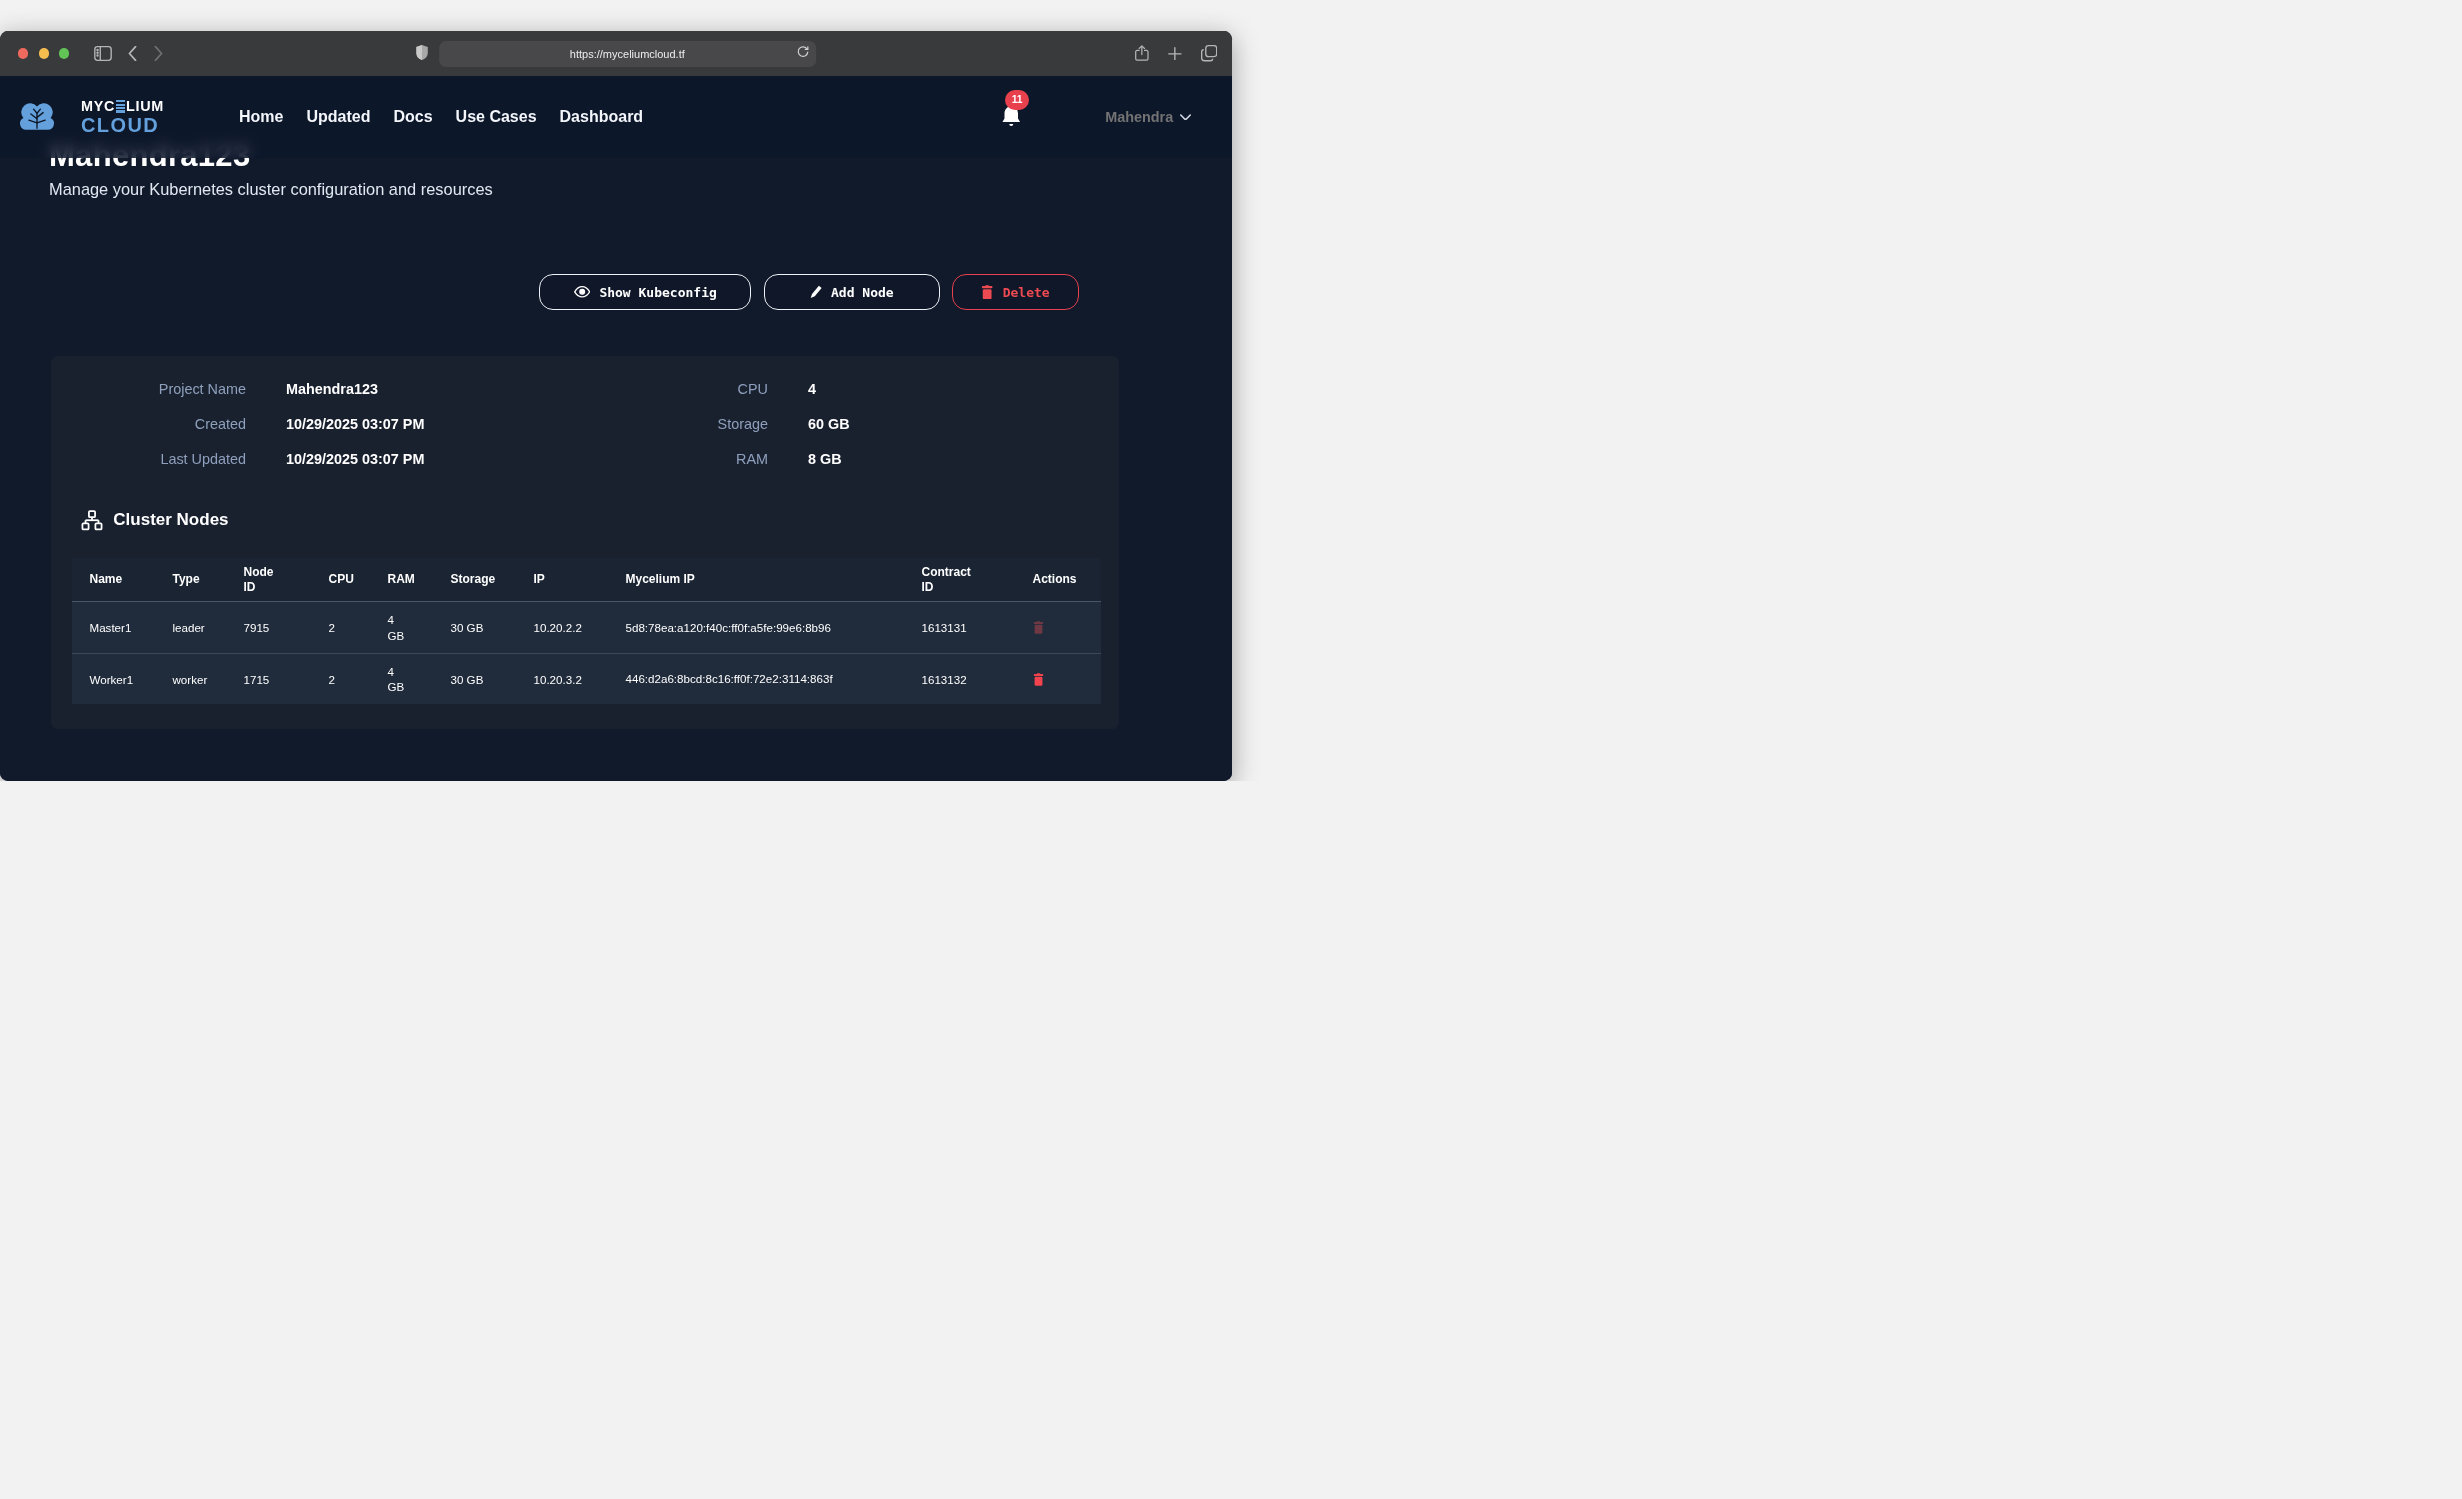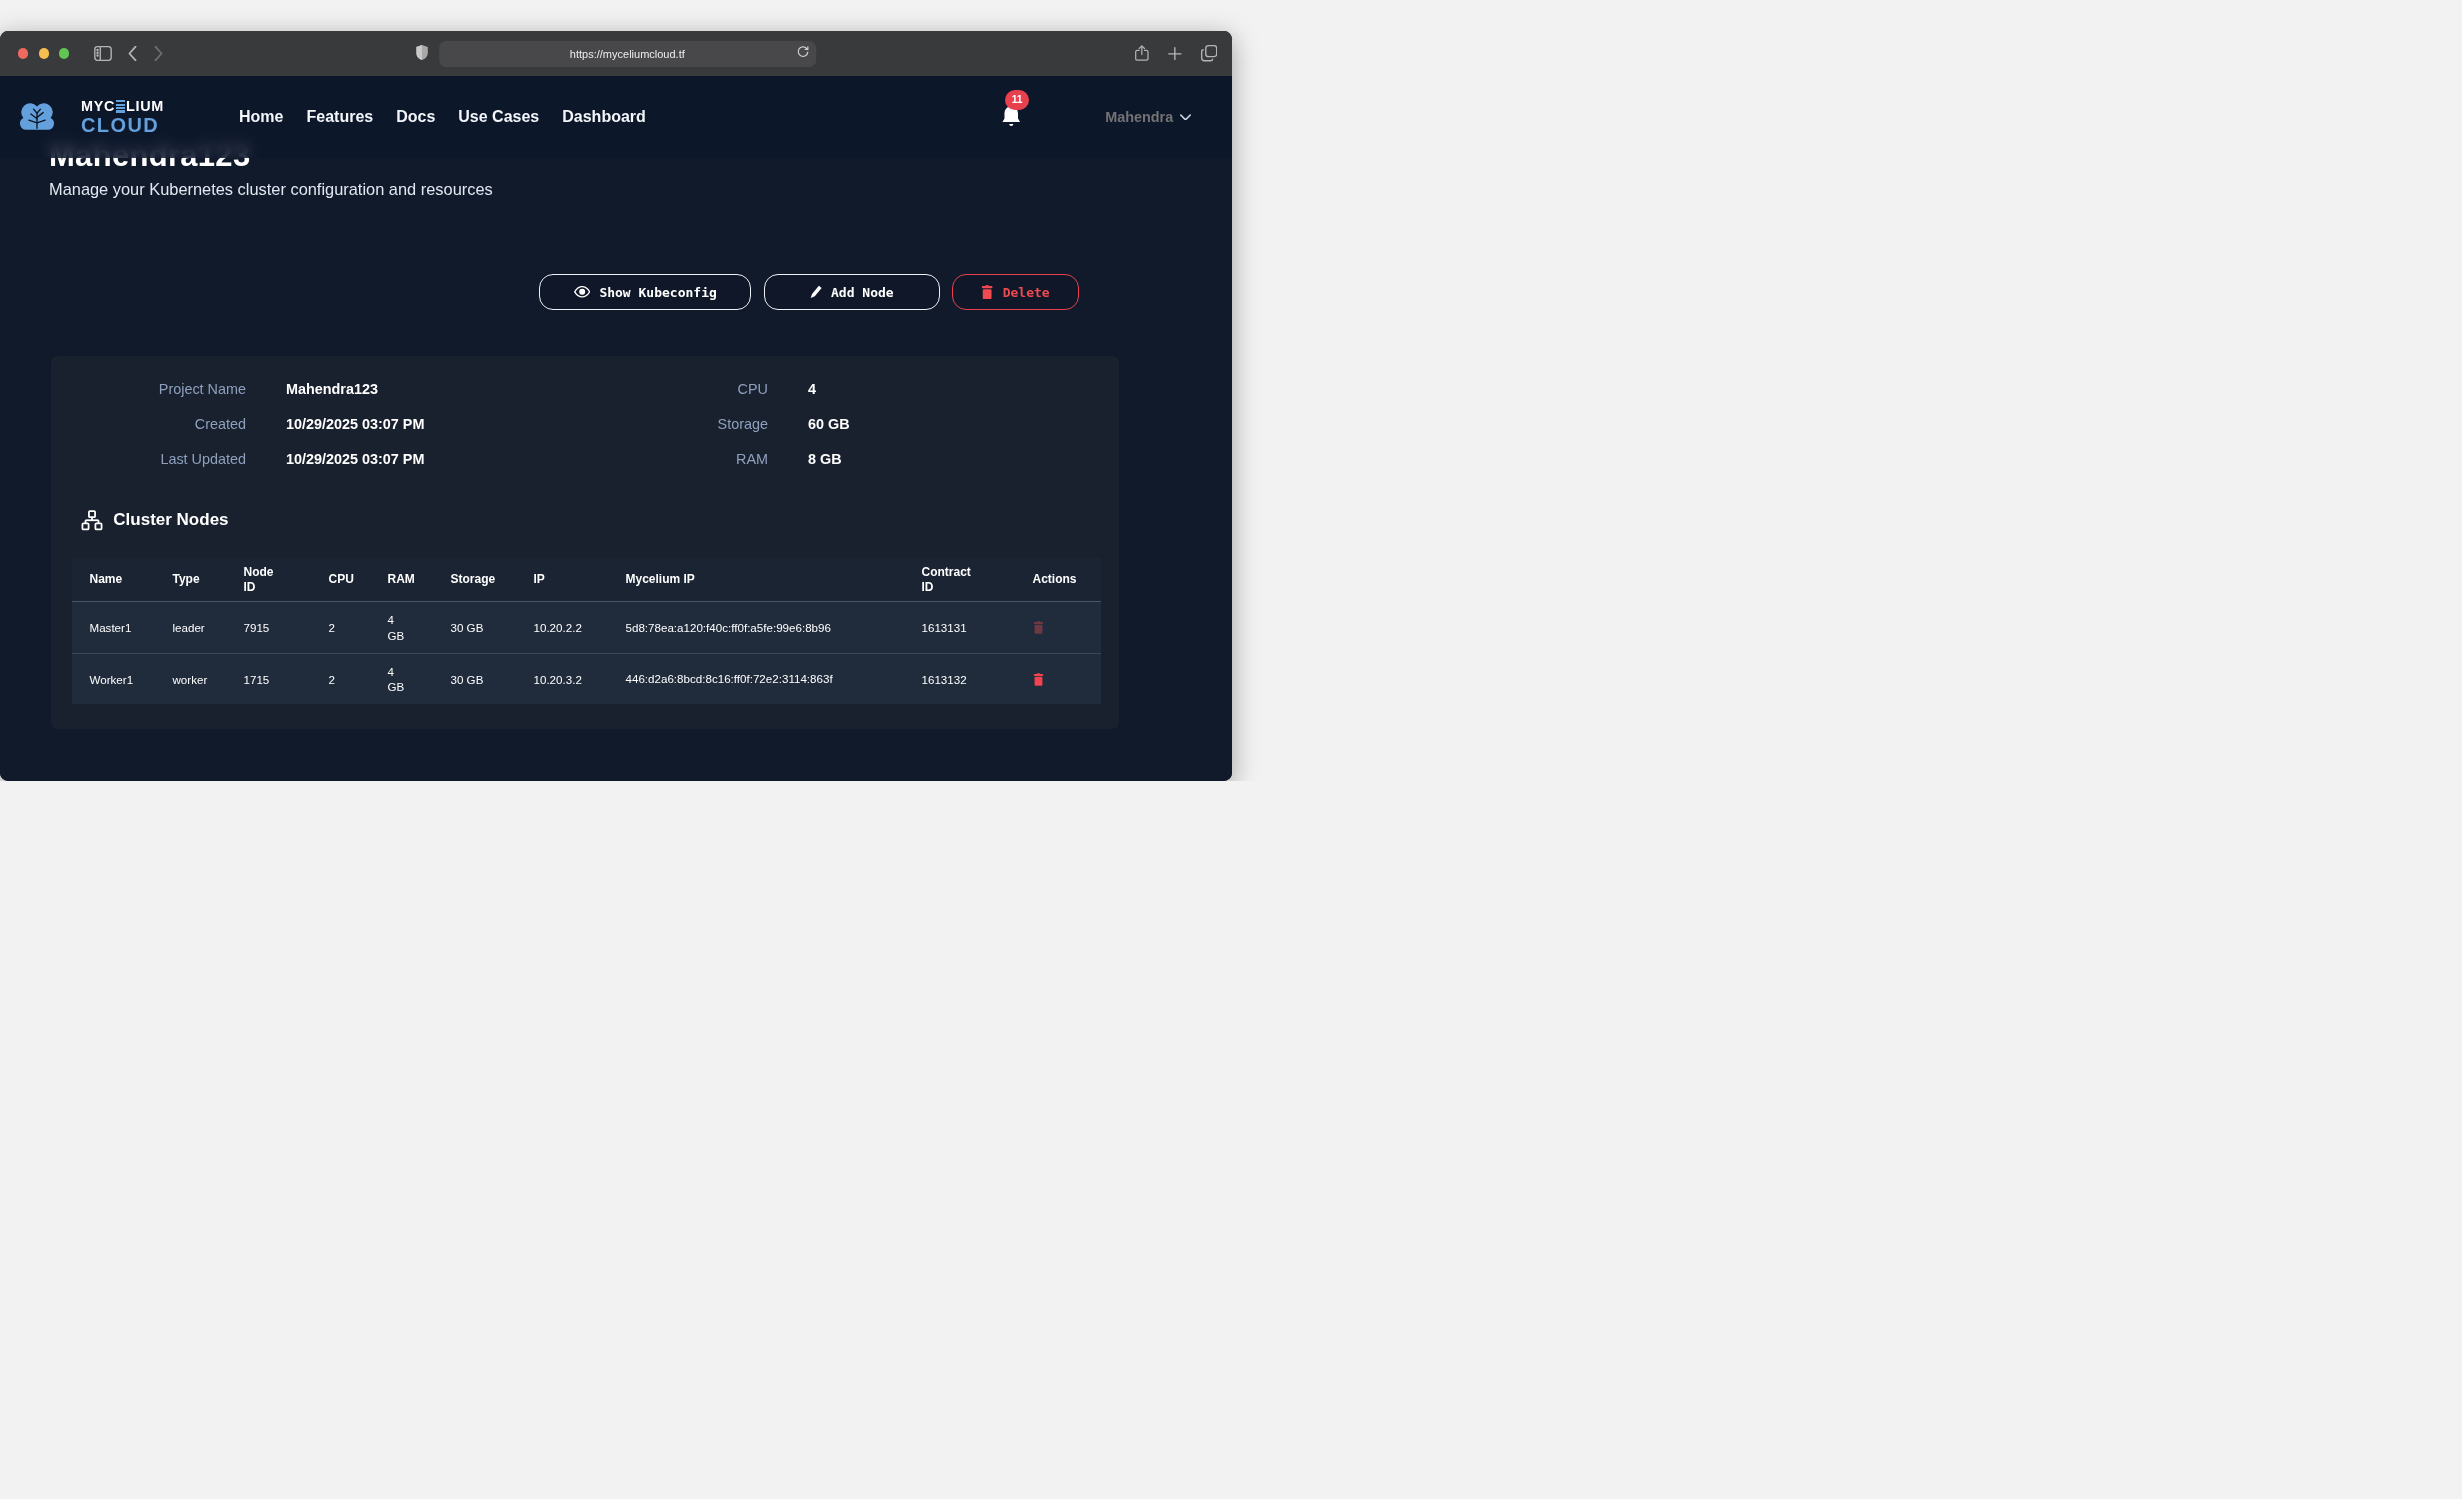--- a/index.html
+++ b/index.html
@@ -185,21 +185,21 @@
                   <i></i>
                 </span>
               <span>LIUM</span>
             </span>
             <div class="brand-bottom">CLOUD</div>
           </span>
         </div>
 
         <nav class="nav">
           <a href="#">Home</a>
-          <a href="#">Features</a>
+          <a href="#">Updated</a>
           <a href="#">Docs</a>
           <a href="#">Use Cases</a>
           <a href="#">Dashboard</a>
         </nav>
 
         <div class="header-right">
           <span class="bell-wrap">
             <svg width="20.5" height="23" viewBox="0 0 30 34" fill="currentColor">
                 <path d="M15 2 C9 2 5 7 5 13 V20 L2 25 H28 L25 20 V13 C25 7 21 2 15 2 Z"></path>
                 <path d="M12 28 A3 3 0 0 0 18 28 Z"></path>

